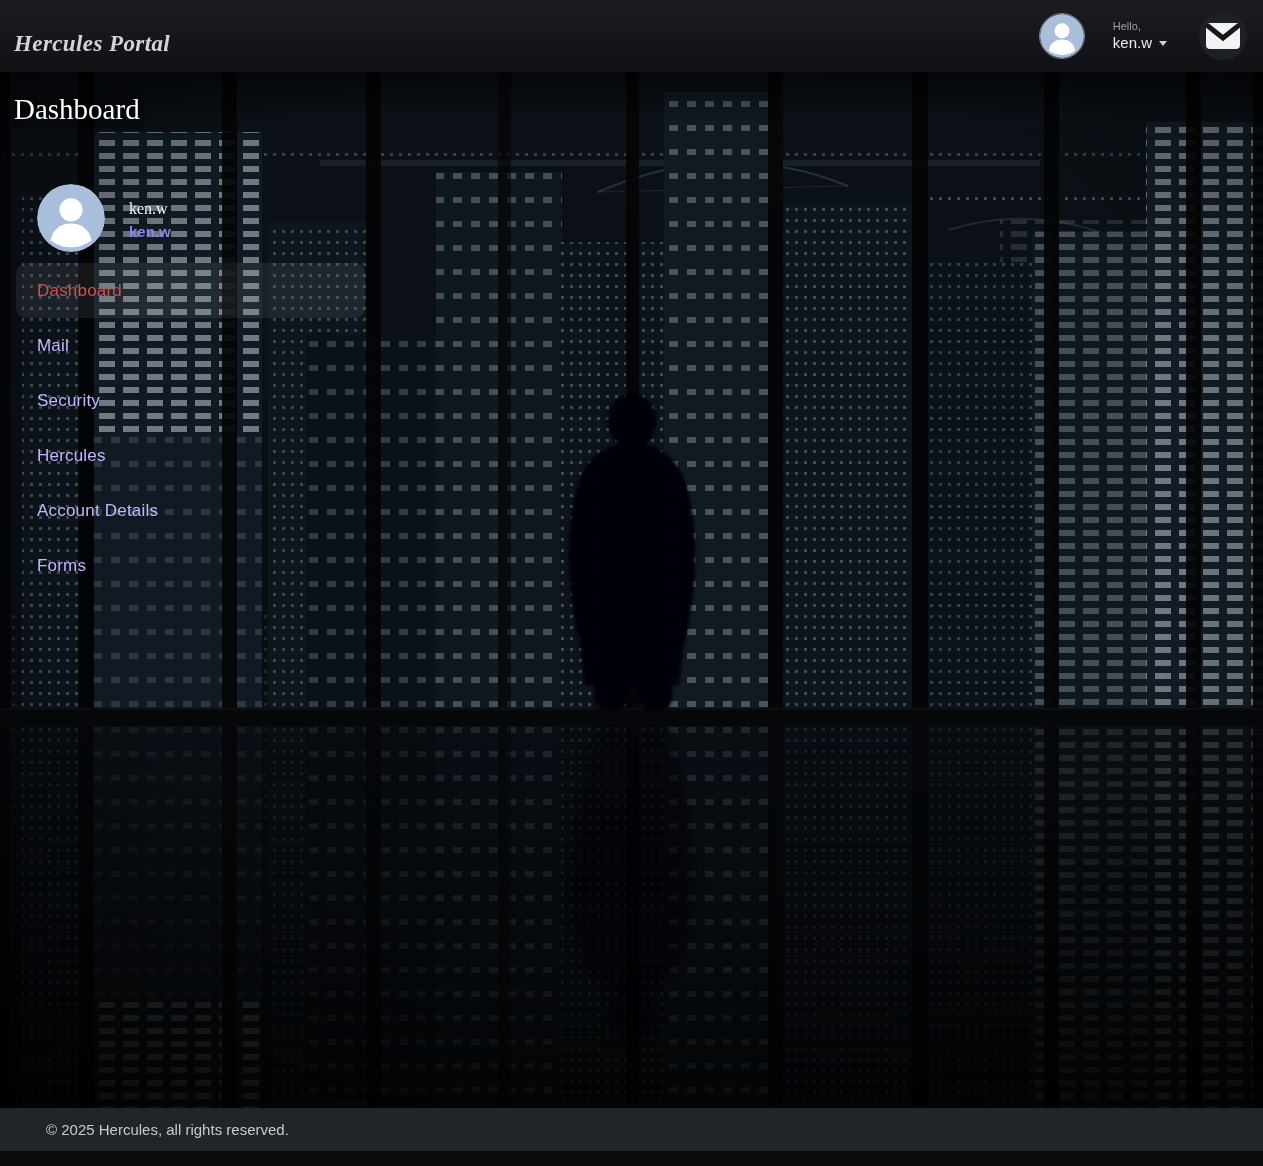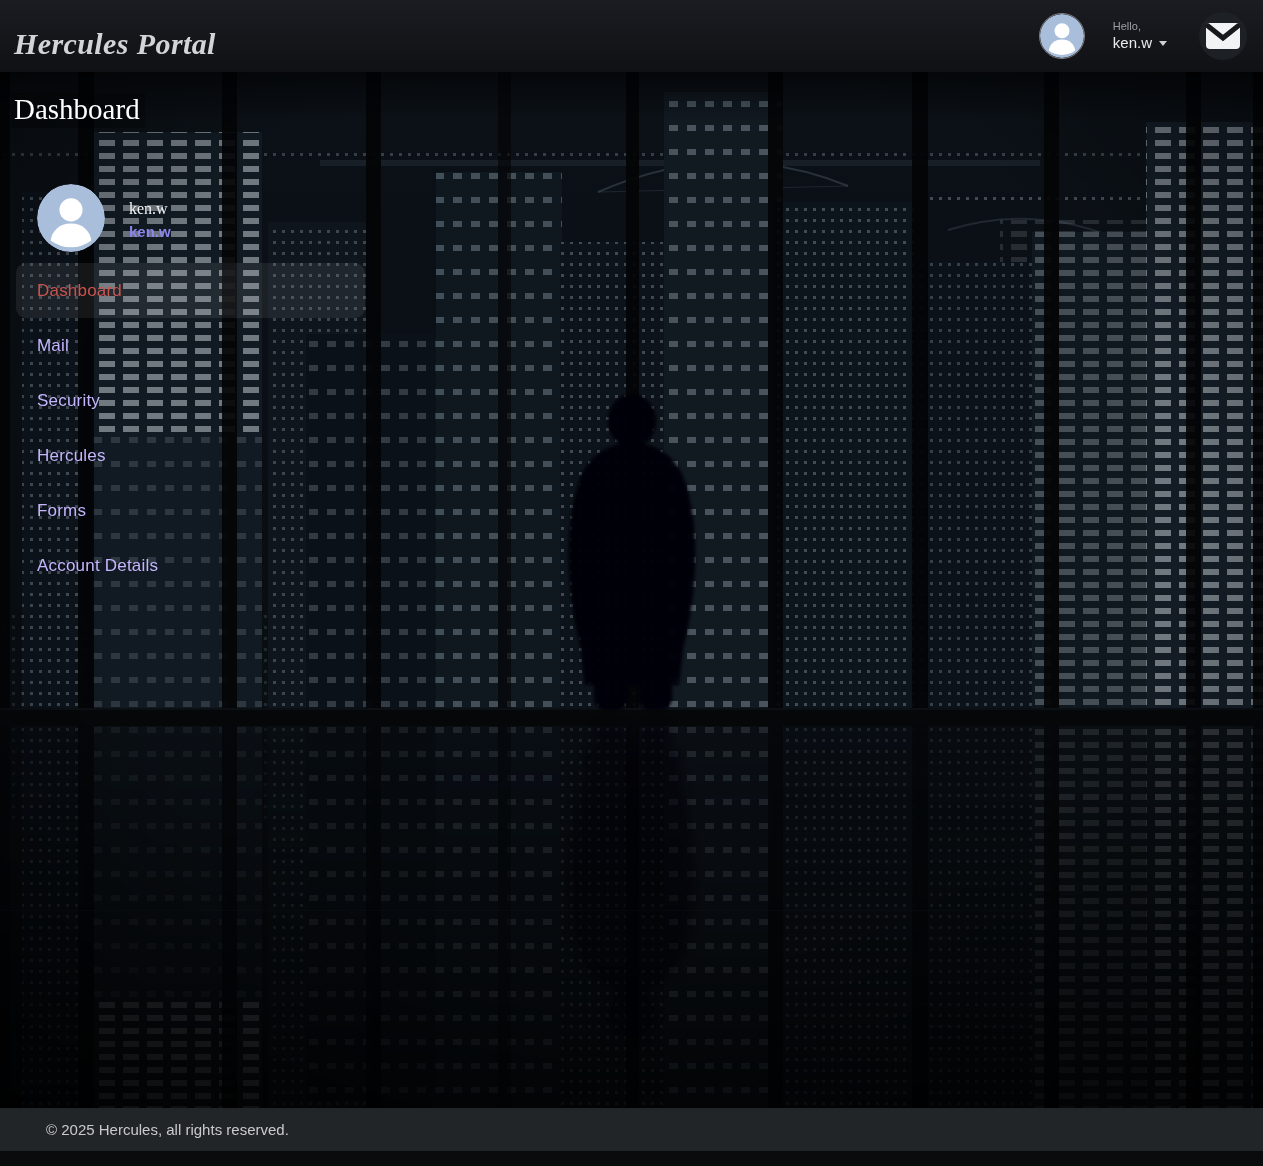--- a/index.html
+++ b/index.html
@@ -4,21 +4,21 @@
 <style>
   * { box-sizing: border-box; margin: 0; padding: 0; }
   html,body { width: 1263px; height: 1166px; overflow: hidden; background:#0a0b0d;
               font-family: "Liberation Sans", sans-serif; }
 
   
   .navbar { position: relative; height: 72px; background: linear-gradient(#1a1c21, #101115);
             display: flex; align-items: center; justify-content: space-between;
             padding: 0 16px 0 14px; z-index: 5; }
   .brand { font-family: "Liberation Serif", serif; font-style: italic; font-weight: bold;
-           font-size: 30px; color: #d3d4d7; letter-spacing: .4px; cursor: pointer; margin-top: 16px; }
+           font-size: 23px; color: #d3d4d7; letter-spacing: .4px; cursor: pointer; margin-top: 16px; }
   .nav-right { display: flex; align-items: center; }
   .nav-avatar { width: 46px; height: 46px; border-radius: 50%; overflow: hidden;
                 border: 1px solid rgba(255,255,255,.45); cursor: pointer; flex: 0 0 auto; }
   .greet { margin-left: 28px; cursor: pointer; }
   .greet .hello { font-size: 11px; color: #9aa0a6; line-height: 13px; }
   .greet .uname { font-size: 15px; color: #e9ebed; line-height: 19px; display: flex; align-items: center; }
   .caret { width: 0; height: 0; border-left: 4px solid transparent; border-right: 4px solid transparent;
            border-top: 5px solid #cfd2d5; margin-left: 7px; margin-top: 2px; }
   .mail-btn { width: 48px; height: 48px; border-radius: 50%; background: #1d2025;
               display: flex; align-items: center; justify-content: center;
@@ -211,21 +211,21 @@
       <div class="profile-names">
         <div class="pname">ken.w</div>
         <a class="plink">ken.w</a>
       </div>
     </div>
     <nav class="menu">
       <a class="menu-item active">Dashboard</a>
       <a class="menu-item">Mail</a>
       <a class="menu-item">Security</a>
       <a class="menu-item">Hercules</a>
+      <a class="menu-item">Account Details</a>
       <a class="menu-item">Forms</a>
-      <a class="menu-item">Account Details</a>
     </nav>
   </aside>
 </main>
 
 <footer class="footer">
   <div>© 2025 Hercules, all rights reserved.</div>
 </footer>
 
 </body></html>

